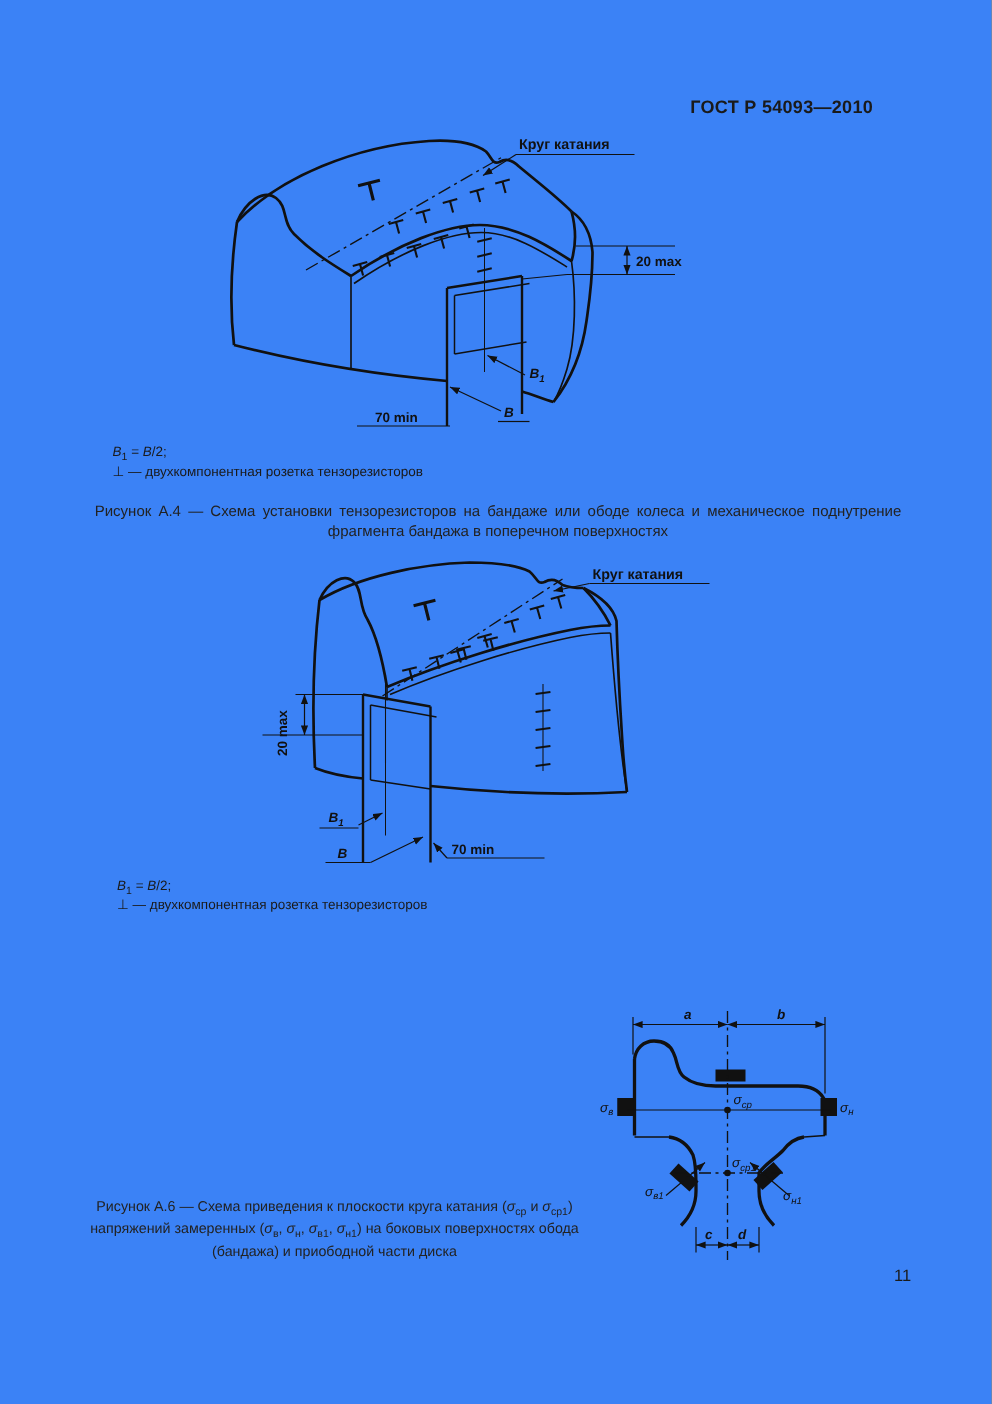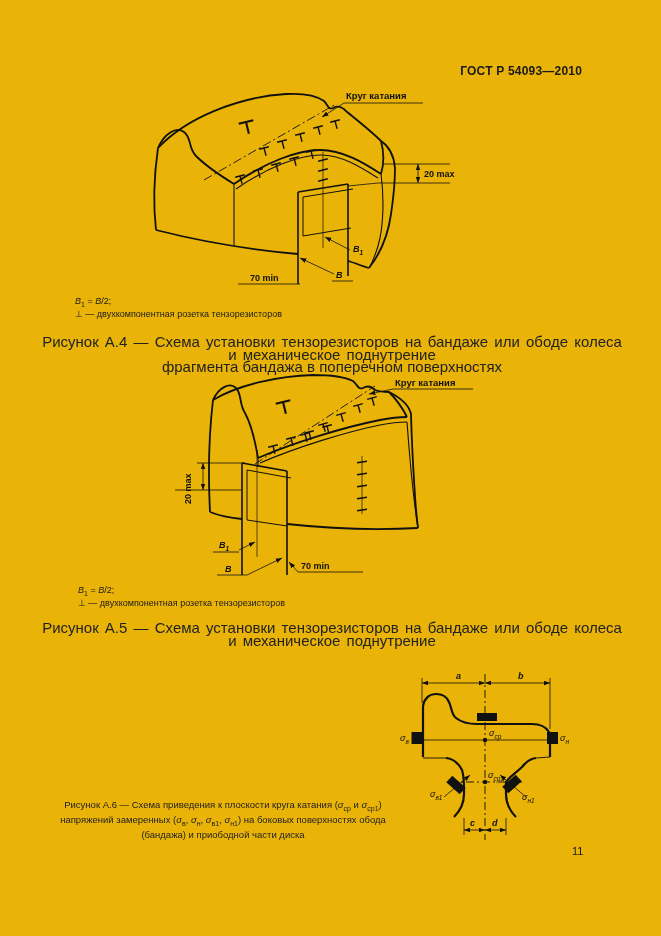--- a/index.html
+++ b/index.html
@@ -1,24 +1,24 @@
 <!DOCTYPE html>
 <html><head>
 <meta charset="utf-8">
 <style>
   html,body{margin:0;padding:0;background:#888;}
   .page{
-    position:relative;width:661px;height:936px;background:#eab308;
+    position:relative;width:661px;height:936px;background:#3b82f6;
     font-family:"Liberation Sans","DejaVu Sans",sans-serif;color:#1a1a1a;overflow:hidden;
     margin:0 auto;
   }
   .hdr{position:absolute;top:64px;right:79px;font-size:12px;font-weight:bold;letter-spacing:.2px;}
   .fig{position:absolute;}
   .notes{position:absolute;font-size:9px;line-height:13px;}
-  .cap{position:absolute;font-size:15px;line-height:12.5px;text-align:center;color:#222;}
+  .cap{position:absolute;font-size:10px;line-height:12.5px;text-align:center;color:#222;}
   .cap .l1{word-spacing:2px;}
   .cap6{position:absolute;font-size:9.5px;line-height:15px;text-align:center;color:#222;}
   .pagenum{position:absolute;font-size:11px;}
   sub{font-size:7px;line-height:0;}
   .it{font-style:italic;}
   svg{display:block;}
   svg text{font-family:"Liberation Sans","DejaVu Sans",sans-serif;fill:#111;}
   .dimt{font-size:9px;font-weight:bold;}
   .krug{font-size:9.5px;font-weight:bold;}
   .bd{font-size:9px;font-weight:bold;font-style:italic;}
@@ -202,21 +202,20 @@
       <text class="dimt" x="146" y="197"><tspan>70 min</tspan></text>
     </svg>
   </div>
 
   <div class="notes" style="left:78px;top:584px;">
     <div><span class="it">B</span><sub>1</sub><span> = </span><span class="it">B</span><span>/2;</span></div>
     <div>⊥ — двухкомпонентная розетка тензорезисторов</div>
   </div>
 
   <div class="cap" style="left:38px;top:622px;width:588px;">
-    <div class="l1">Рисунок  А.5 — Схема установки тензорезисторов на бандаже или ободе колеса и механическое поднутрение</div>
   </div>
 
   <div class="fig" style="left:398px;top:666px;width:200px;height:185px;">
     <svg width="200" height="185" viewBox="0 0 200 185">
       <defs>
         <marker id="m6" markerWidth="9" markerHeight="7" refX="8" refY="3" orient="auto-start-reverse">
           <path d="M0,0 L8,3 L0,6 z" fill="#111"></path>
         </marker>
       </defs>
       <g stroke="#111" fill="none">
@@ -265,15 +264,15 @@
       <text class="sg" x="162" y="75"><tspan>σ</tspan><tspan class="ssub" dy="2.5">н</tspan></text>
       <text class="sg" x="91" y="70"><tspan>σ</tspan><tspan class="ssub" dy="2.5">ср</tspan></text>
       <text class="sg" x="90" y="112"><tspan>σ</tspan><tspan class="ssub" dy="2.5">ср1</tspan></text>
       <text class="sg" x="32" y="131"><tspan>σ</tspan><tspan class="ssub" dy="2.5">в1</tspan></text>
       <text class="sg" x="124" y="134"><tspan>σ</tspan><tspan class="ssub" dy="2.5">н1</tspan></text>
     </svg>
   </div>
 
   <div class="cap6" style="left:45px;top:797px;width:356px;"><span>Рисунок  А.6 — Схема приведения к плоскости круга катания (</span><span class="it">σ</span><sub>ср</sub><span> и </span><span class="it">σ</span><sub>ср1</sub><span>)</span><br><span>напряжений замеренных (</span><span class="it">σ</span><sub>в</sub><span>, </span><span class="it">σ</span><sub>н</sub><span>, </span><span class="it">σ</span><sub>в1</sub><span>, </span><span class="it">σ</span><sub>н1</sub><span>) на боковых поверхностях обода</span><br><span>(бандажа) и приободной части диска</span></div>
 
-  <div class="pagenum" style="left:572px;top:845px;">11</div>
+  <div class="pagenum" style="left:596px;top:845px;">11</div>
 
 </div>
 
 </body></html>

